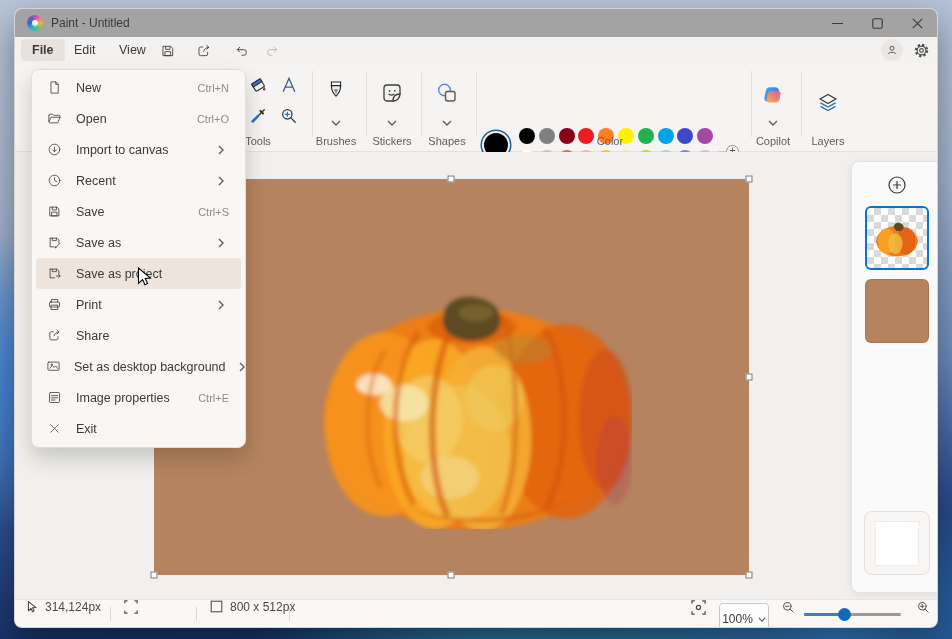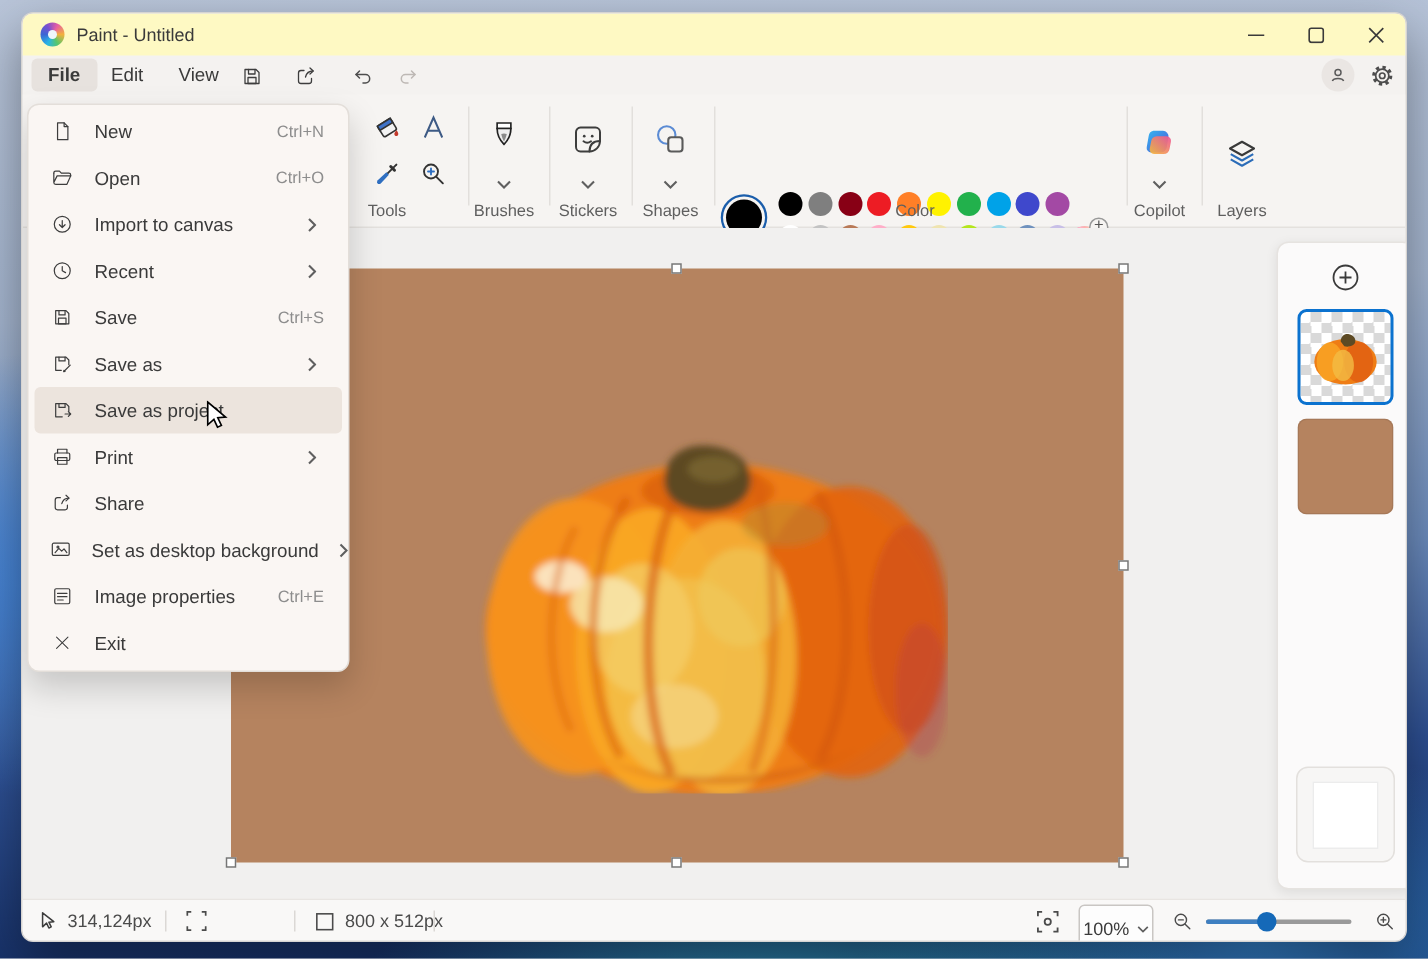--- a/index.html
+++ b/index.html
@@ -13,21 +13,21 @@
       linear-gradient(178deg,#b9c5d9 0%,#a4b5cf 32%,#6c8cbd 58%,#2d4f92 78%,#122a5e 100%);
     position:relative;
   }
   .window {
     position:absolute; left:14px; top:8px; width:924px; height:620px;
     background:#f4f2f0; border-radius:8px; overflow:hidden;
     border:1px solid rgba(0,0,0,.12);
     box-shadow:0 14px 34px rgba(0,0,0,.38);
   }
   
-  .titlebar { position:absolute; left:0; top:0; right:0; height:28px; background:#fef9c3; }
+  .titlebar { position:absolute; left:0; top:0; right:0; height:28px; background:#a3a3a3; }
   .app-logo { position:absolute; left:12px; top:6px; width:16px; height:16px; border-radius:50%;
     background:conic-gradient(from 210deg,#29b3e6,#3b66d4,#7a4fd0,#e85fa2,#f2b03d,#57c76a,#29b3e6); }
   .app-logo::after{ content:""; position:absolute; left:5px; top:5px; width:6px; height:6px; border-radius:50%; background:#eef6fa; }
   .win-title { position:absolute; left:36px; top:7px; font-size:12px; color:#3a3a3a; }
   .win-btn { position:absolute; top:0; width:40px; height:28px; display:flex; align-items:center; justify-content:center; }
   
   .menubar { position:absolute; left:0; top:28px; right:0; height:26px; }
   .menu-btn { position:absolute; top:2px; height:22px; padding:0 11px; display:flex; align-items:center;
     font-size:12.5px; color:#3a3a3a; border-radius:4px; }
   .menu-btn.active { background:#e7e2de;font-weight:bold; }
@@ -66,29 +66,29 @@
   .thumb1 { top:44px; border:2px solid #0b72cf;
     background-image:conic-gradient(#d9d9d9 25%, #fff 0 50%, #d9d9d9 0 75%, #fff 0);
     background-size:14px 14px; display:flex; align-items:center; justify-content:center; }
   .thumb2 { top:117px; border:1px solid rgba(0,0,0,.08); }
   .bg-thumb-wrap { position:absolute; left:50%; transform:translateX(-50%); top:349px; width:66px; height:64px;
     border:1px solid #e3e0dd; border-radius:8px; background:#f7f6f5; display:flex; align-items:center; justify-content:center; }
   .bg-thumb { width:44px; height:45px; background:#fff; border:1px solid #ececec; }
   
   .statusbar { position:absolute; left:0; bottom:0; right:0; height:28px; background:#f9f8f7;
     border-top:1px solid #e8e5e2; font-size:12px; color:#4b4b4b; }
-  .sb-item { position:absolute; top:0; height:28px; display:flex; align-items:center; gap:7px; }
+  .sb-item { position:absolute; top:0; height:28px; display:flex; gap:7px; }
   .sb-sep { position:absolute; top:7px; width:1px; height:14px; background:#dbd8d5; }
   .zoom-box { position:absolute; left:704px; top:3px; width:50px; height:32px; border:1px solid #c9c6c3; border-radius:4px;
     background:#fdfdfd; display:flex; align-items:center; justify-content:center; gap:5px; font-size:12px; color:#3a3a3a; }
   .slider-track { position:absolute; left:789px; top:13px; width:97px; height:3px; border-radius:2px; background:#9a9a9a; }
   .slider-fill { position:absolute; left:0; top:0; height:3px; width:40px; border-radius:2px; background:#3e7fc1; }
   .slider-thumb { position:absolute; left:34px; top:-5px; width:13px; height:13px; border-radius:50%; background:#1569b8; }
   
-  .file-menu { position:absolute; left:3px; top:60px; width:215px; background:#faf6f3;
+  .file-menu { position:absolute; left:16px; top:60px; width:215px; background:#faf6f3;
     border:1px solid #e3ded9; border-radius:8px; box-shadow:0 10px 22px rgba(0,0,0,.18);
     padding:2px 0 3px; z-index:10; }
   .menu-item { height:31px; margin:0 4px; padding:0 12px 0 10px; display:flex; align-items:center; gap:13px;
     border-radius:4px; font-size:12.5px; color:#3a3a3a; }
   .menu-item.hover { background:#ece4dd; }
   .mi-icon { width:17px; display:flex; justify-content:center; }
   .mi-label { flex:1; white-space:nowrap; }
   .mi-accel { font-size:11px; color:#8d8d8d; }
   .mouse-cursor { position:absolute; left:122px; top:258px; z-index:11; }
   svg.lineicon { stroke:#3d3d3d; stroke-width:1.3; fill:none; stroke-linecap:round; stroke-linejoin:round; }

